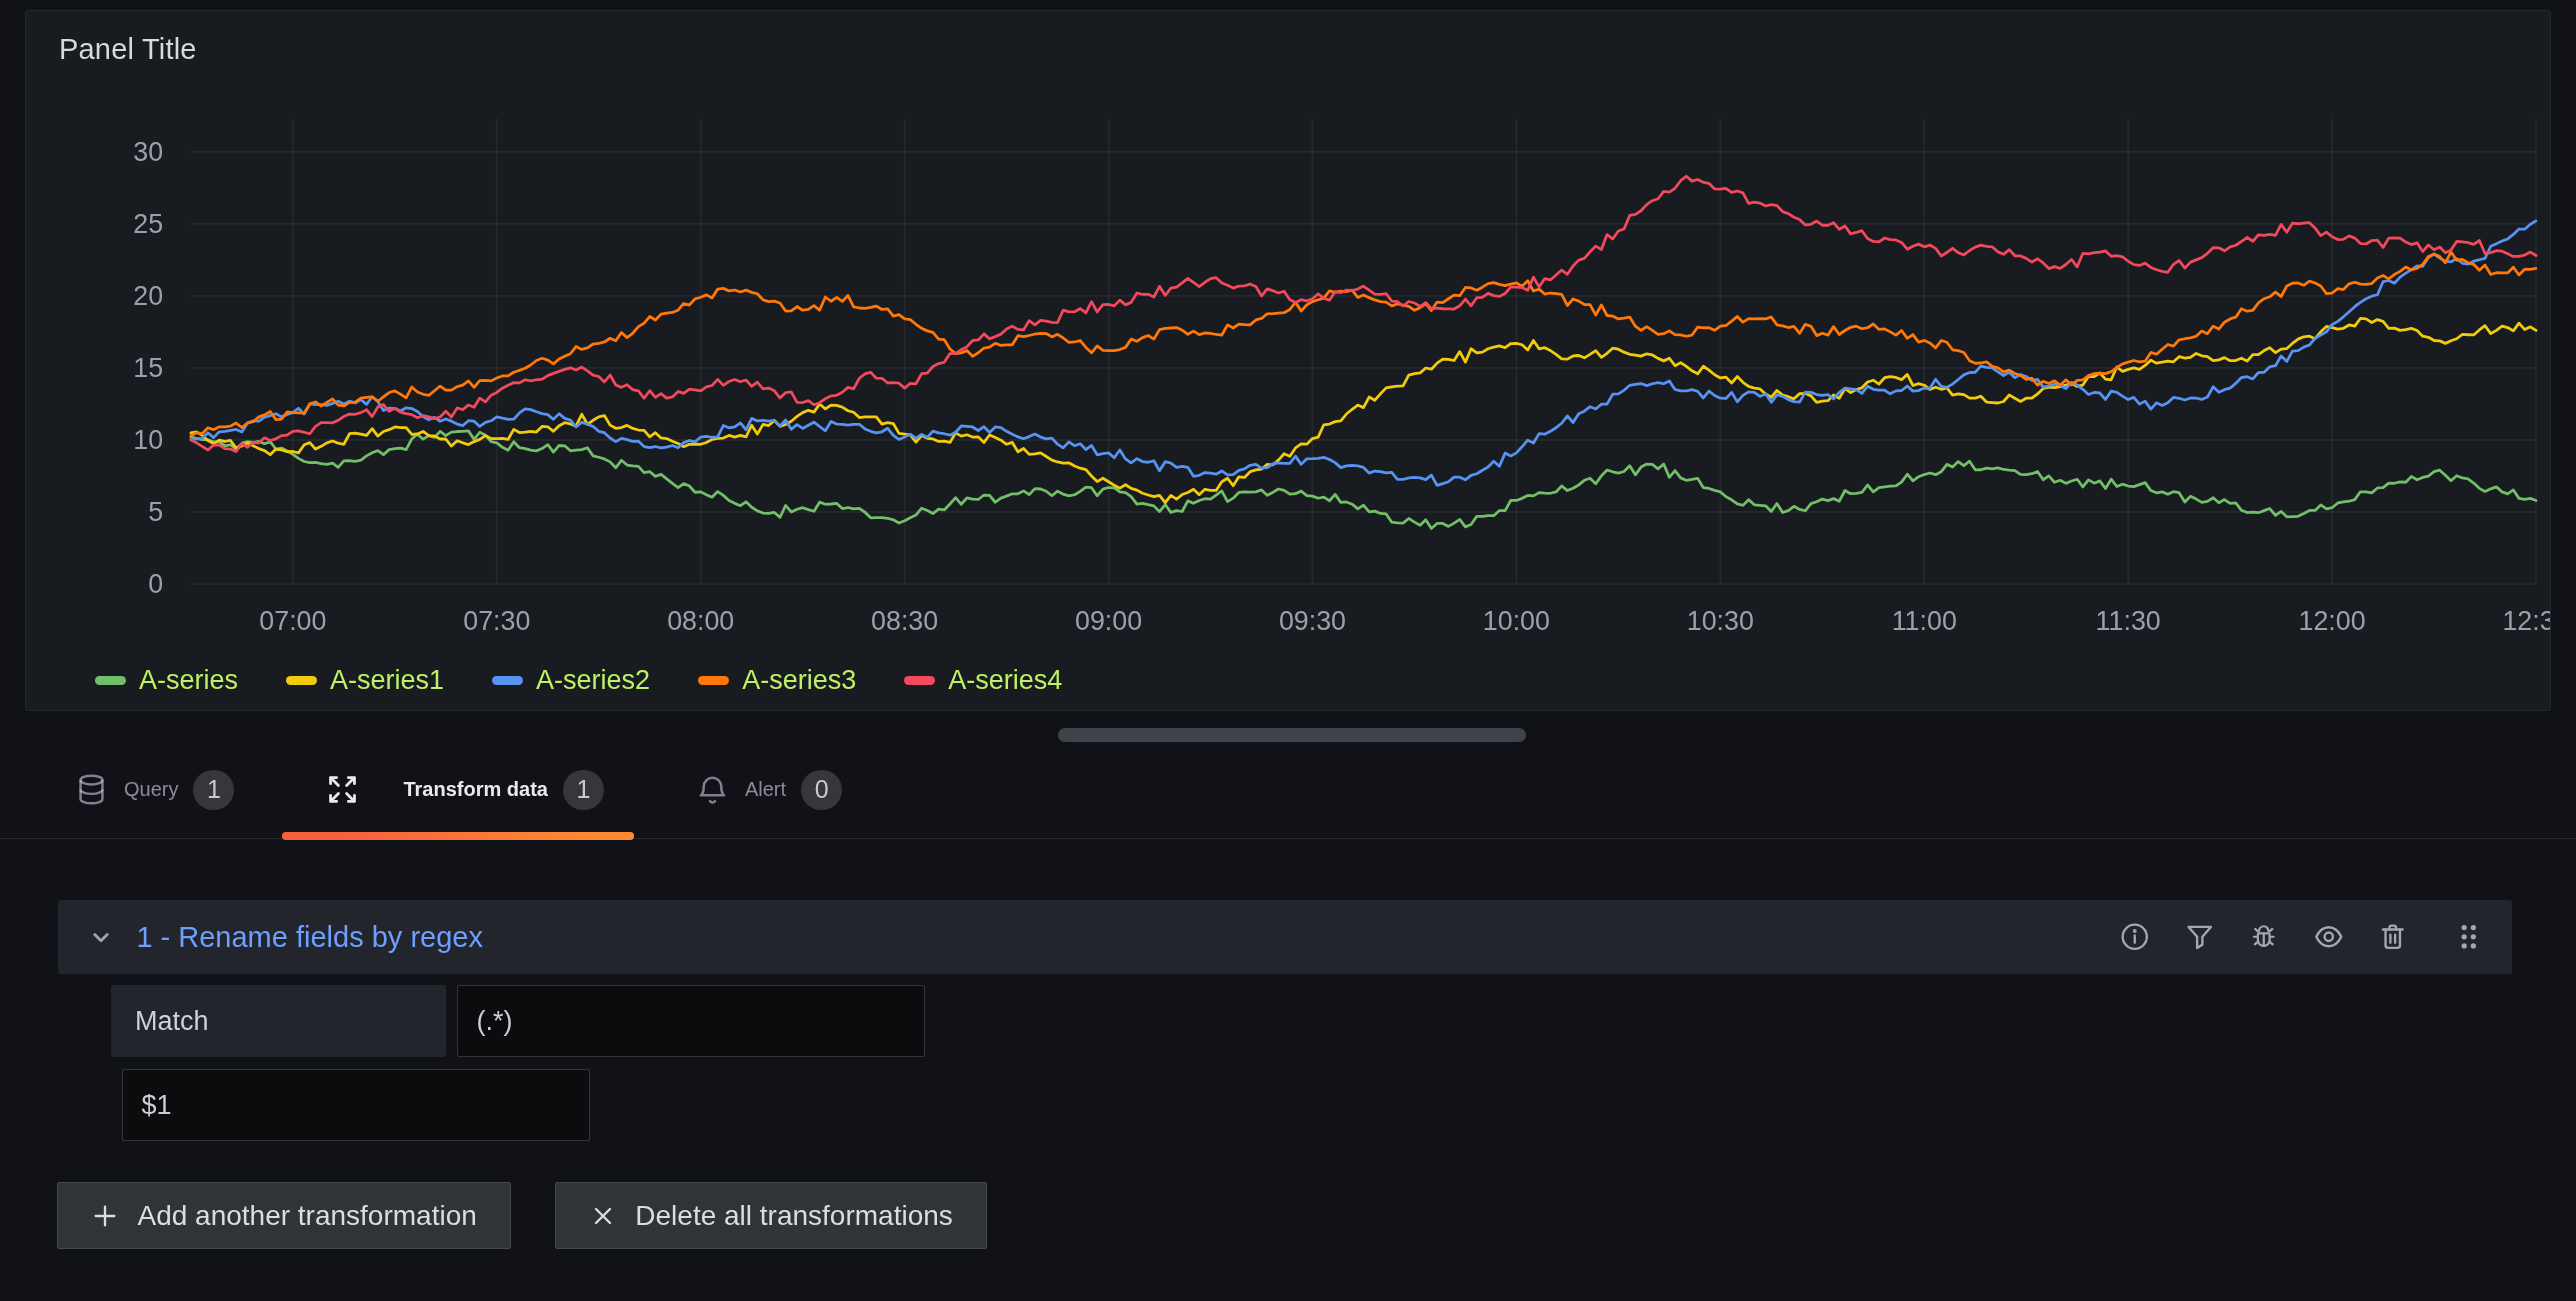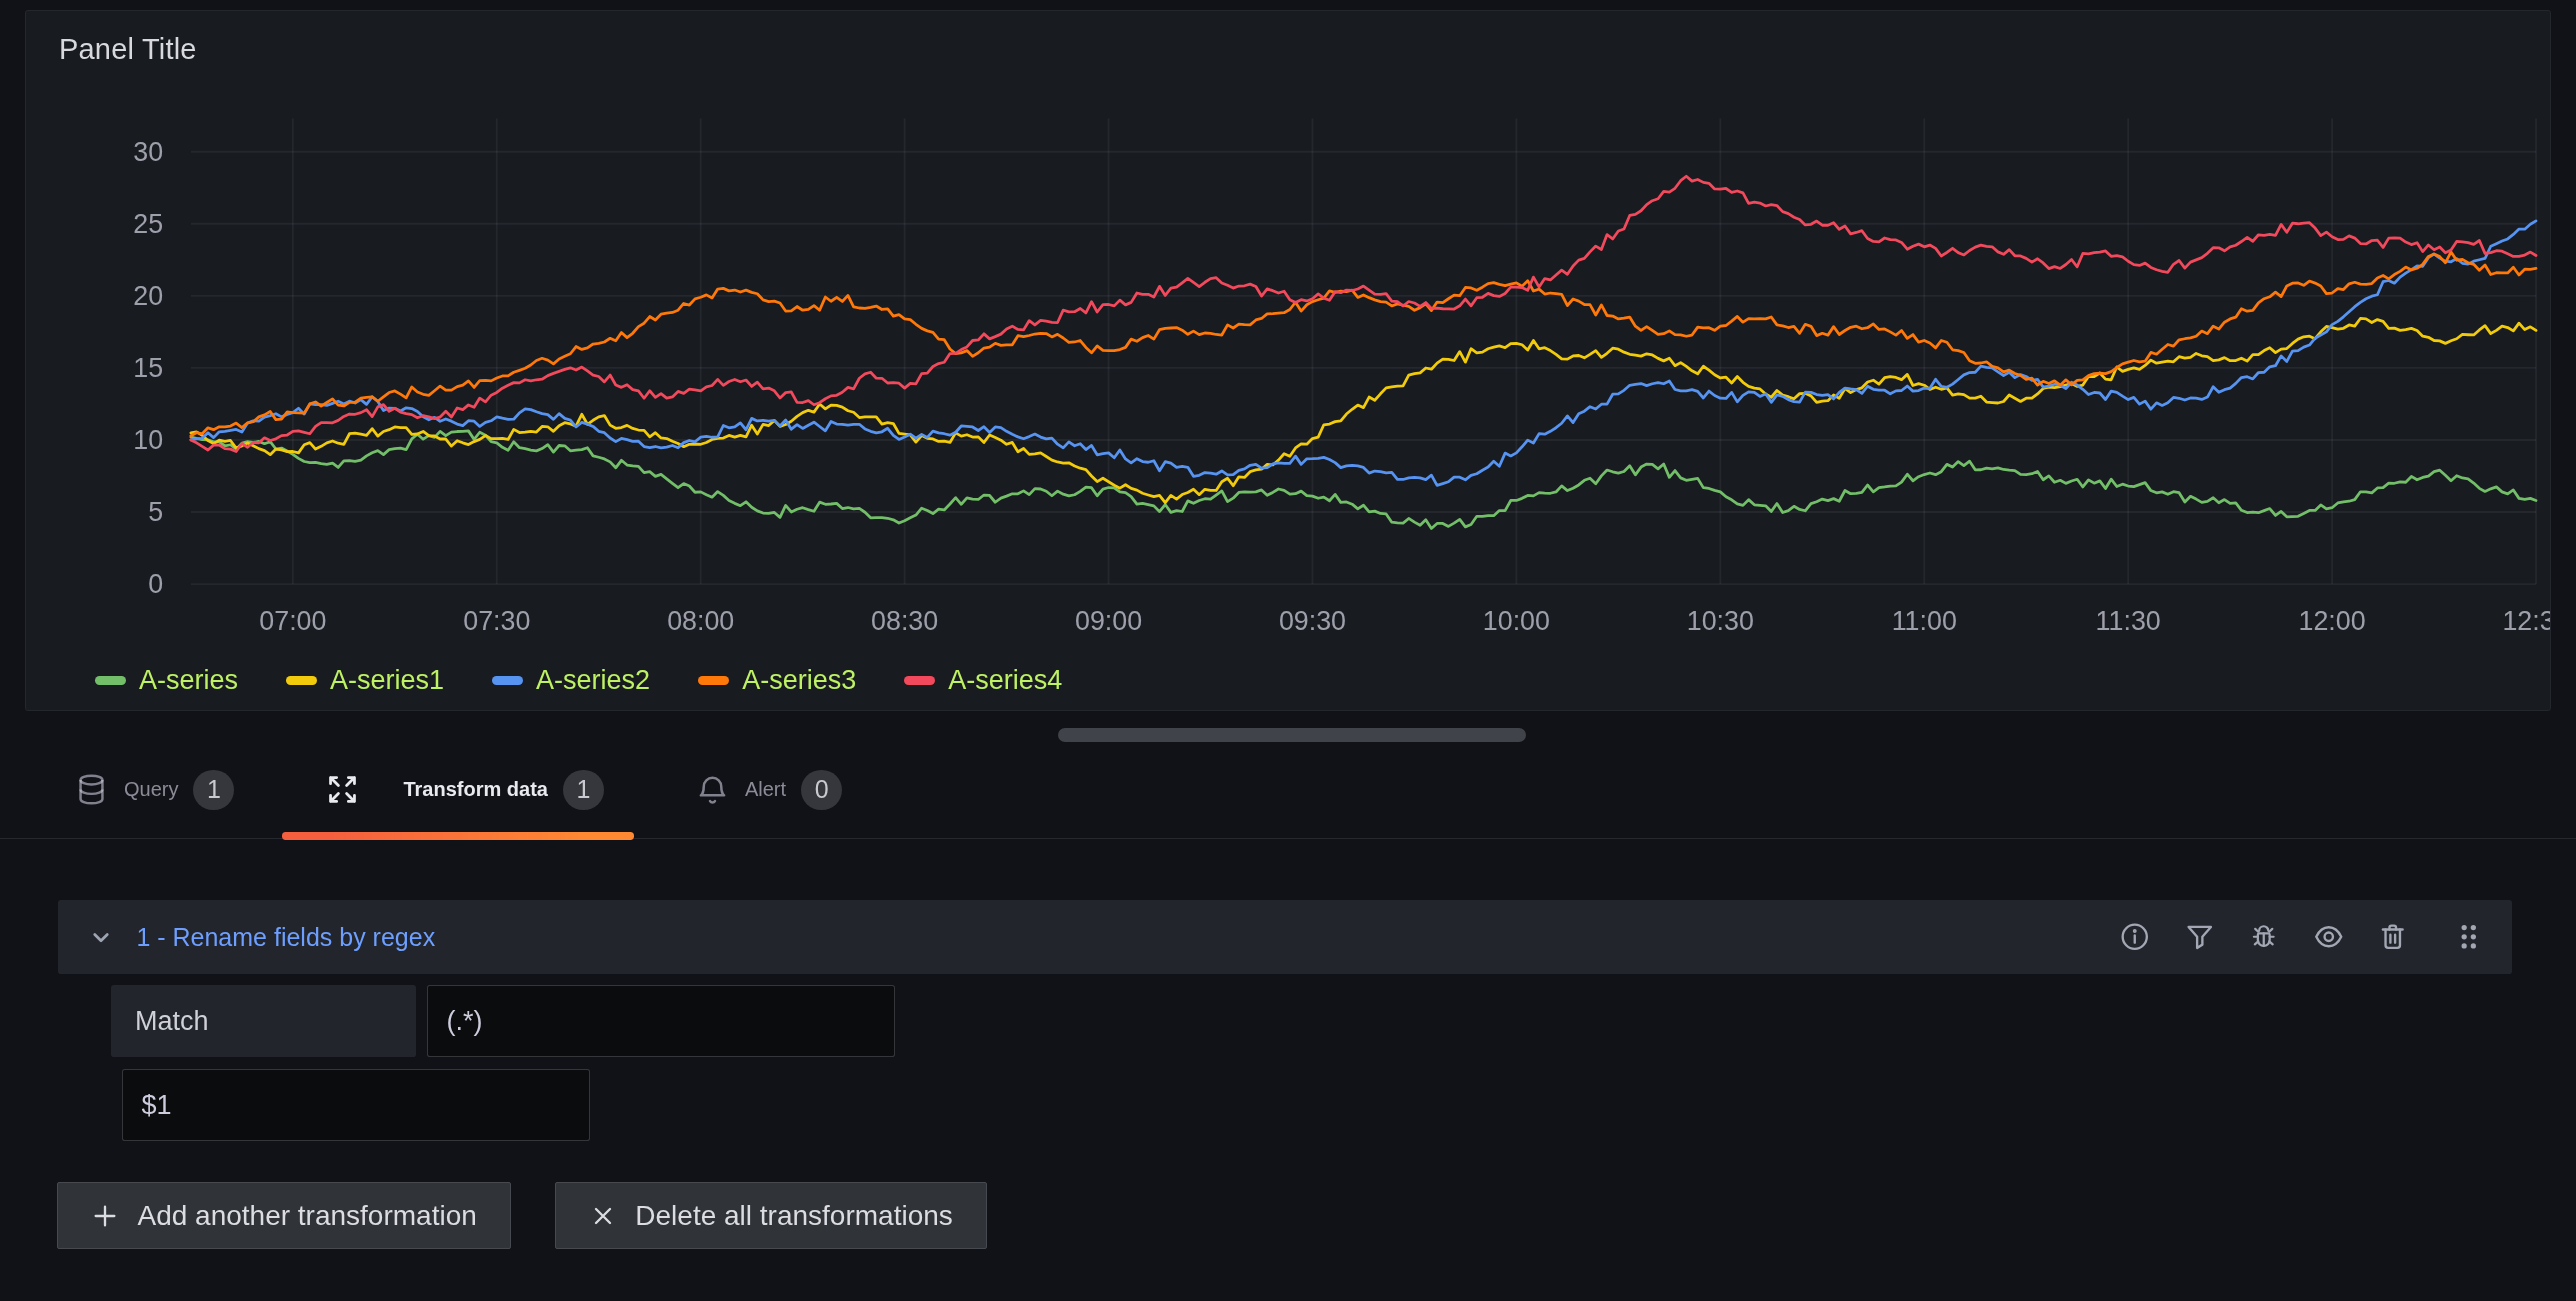--- a/index.html
+++ b/index.html
@@ -46,29 +46,29 @@
   .tab.active::after{
     content:"";position:absolute;left:-43px;right:-30px;bottom:-1.9px;height:8.3px;border-radius:3.7px;
     background:linear-gradient(90deg,#F55F3E 14%,#FF8833 85%);
   }
   
   .xform-header{
     position:absolute;left:58px;top:900px;width:2454px;height:74px;box-sizing:border-box;
     background:#22252b;border-radius:2.8px;display:flex;align-items:center;padding:0 28px;
   }
   .chev{width:30px;height:30px;color:#9da5b3;cursor:pointer;flex:none;}
-  .xform-title{margin-left:20.4px;font-size:25px;font-weight:500;color:#6e9fff;cursor:pointer;}
+  .xform-title{margin-left:20.4px;font-size:29px;font-weight:500;color:#6e9fff;cursor:pointer;}
   .xform-actions{margin-left:auto;display:flex;align-items:center;gap:33px;}
   .aicon{width:31.5px;height:31.5px;color:#a2a7b3;cursor:pointer;flex:none;}
   .aicon.grip{margin-left:11px;}
   .field-row{position:absolute;left:111px;height:72px;display:flex;}
   .row-match{top:985px;}
   .row-replace{top:1069px;}
   .field-label{
-    width:305px;box-sizing:border-box;background:#22252b;border-radius:2.8px;
+    width:335px;box-sizing:border-box;background:#22252b;border-radius:2.8px;
     display:flex;align-items:center;padding-left:24px;font-size:27px;color:#d0d1d8;flex:none;
   }
   .field-input{
     margin-left:11px;width:468px;box-sizing:border-box;height:72px;
     background:#0b0c0e;border:0.9px solid rgba(204,204,220,0.22);border-radius:2.8px;
     color:#ccccdc;font-size:27px;padding:0 18.5px;outline:none;
     font-family:"Liberation Sans",sans-serif;
   }
   .btn-row{position:absolute;left:57px;top:1182px;display:flex;gap:44px;}
   .btn{

